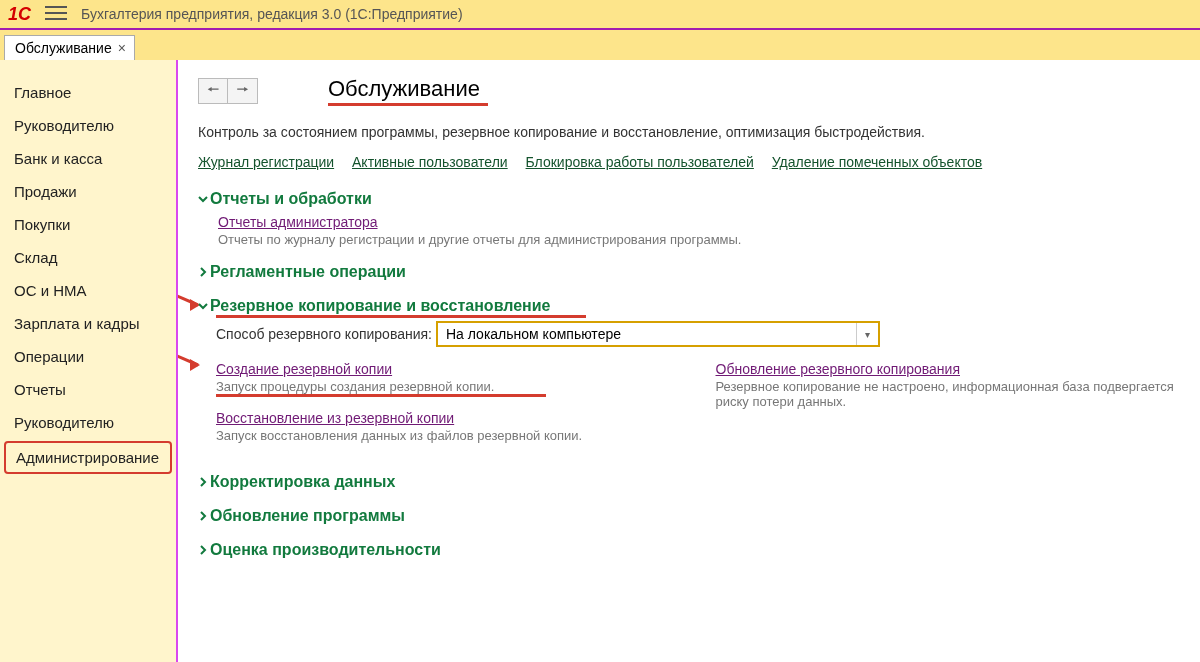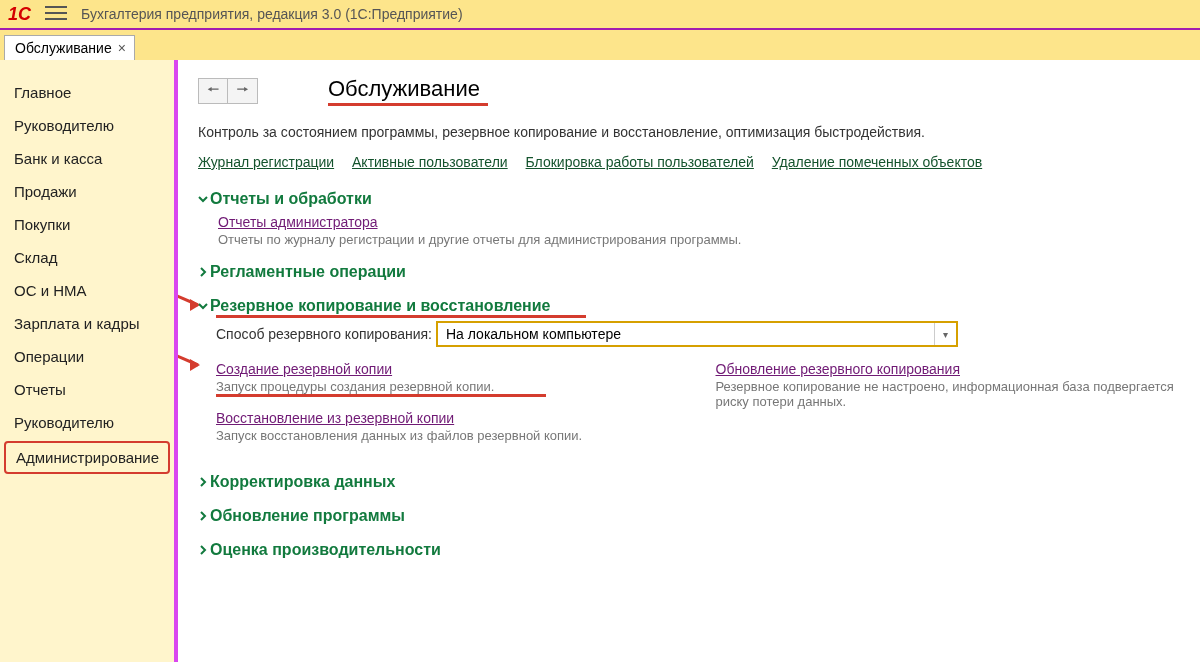--- a/index.html
+++ b/index.html
@@ -60,21 +60,21 @@
       gap: 6px;
     }
     .tab-close { color: #555; cursor: pointer; font-size: 14px; }
     .layout {
       display: flex;
       height: calc(100% - 60px);
     }
     .sidebar {
       width: 178px;
       background: #fff5cc;
-      border-right: 4px solid #d946ef;
+      border-right: 2px solid #d946ef;
       padding-top: 16px;
     }
     .sidebar-item {
       padding: 8px 14px;
       font-size: 15px;
       color: #222;
       cursor: pointer;
     }
     .sidebar-item.highlighted {
       border: 2px solid #d43c2e;
@@ -164,21 +164,21 @@
       align-items: center;
       margin-left: 18px;
       margin-bottom: 14px;
     }
     .field-label {
       margin-right: 4px;
       color: #333;
     }
     .select-box {
       border: 2px solid #d6a000;
-      width: 522px;
+      width: 444px;
       height: 26px;
       display: flex;
       align-items: center;
       padding: 0 8px;
       justify-content: space-between;
       background: #fff;
     }
     .select-arrow { color: #666; font-size: 10px; border-left: 1px solid #ccc; padding-left: 8px; height: 100%; display: flex; align-items: center; }
     .two-col {
       display: flex;

